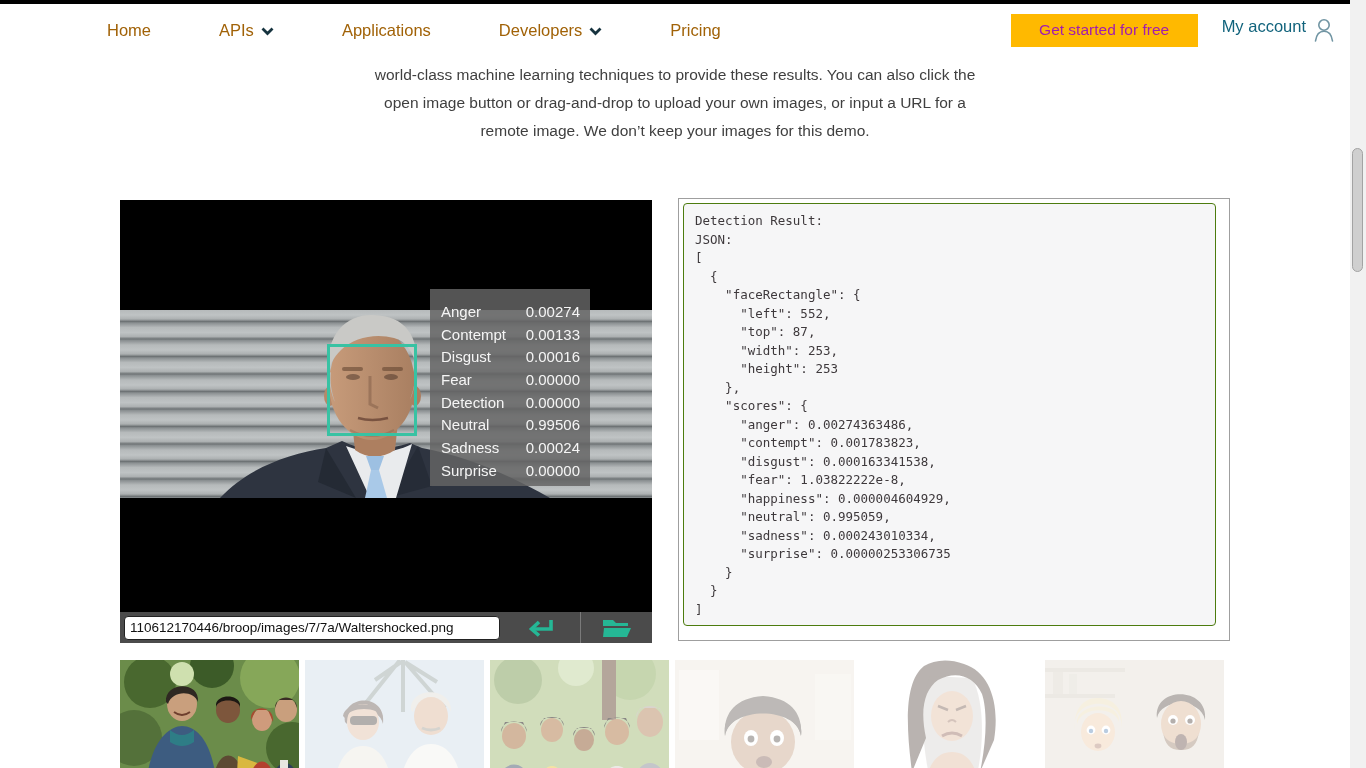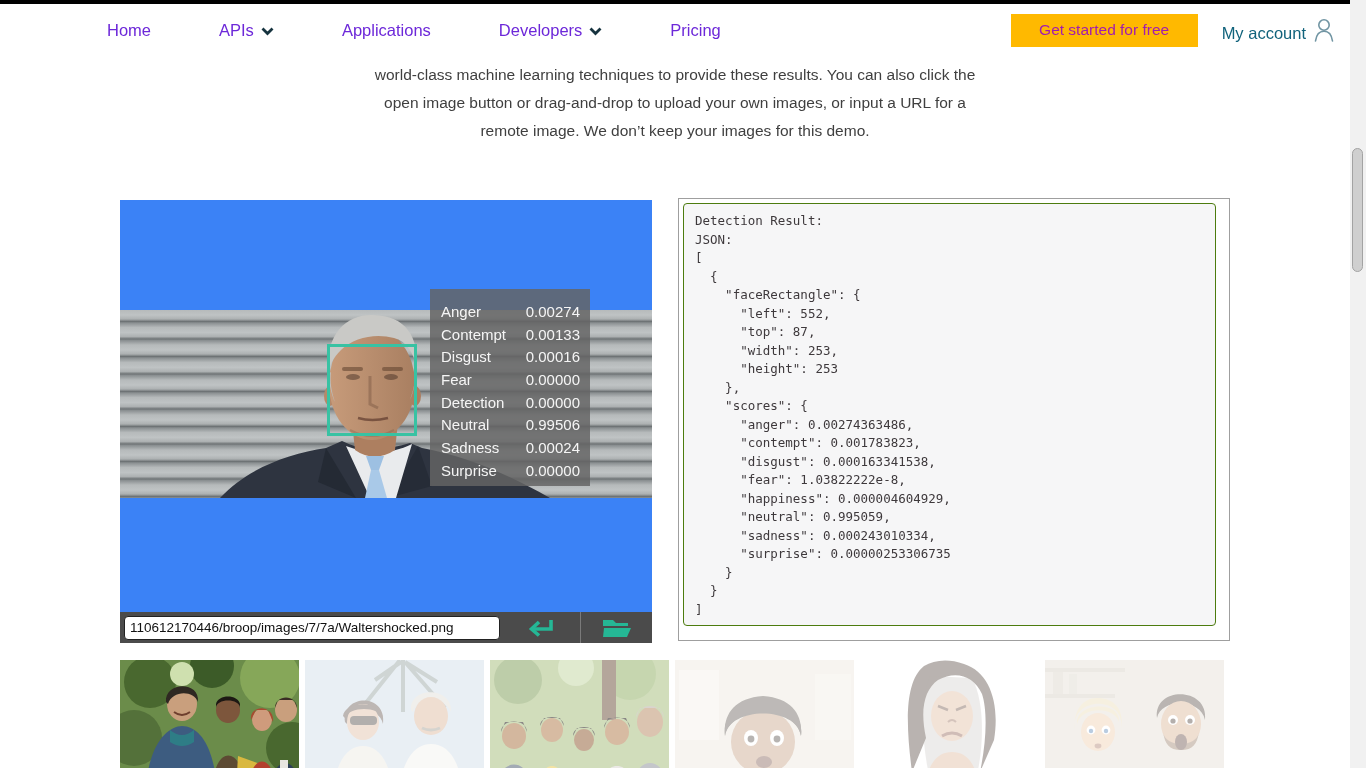--- a/index.html
+++ b/index.html
@@ -4,39 +4,39 @@
 <style>
   * { margin:0; padding:0; box-sizing:border-box; }
   html,body { width:1366px; height:768px; overflow:hidden; background:#fff;
               font-family:"Liberation Sans", sans-serif; }
   #stage { position:absolute; inset:0; width:1366px; height:768px; background:#fff; overflow:hidden; }
 
   
   .top-strip { position:absolute; left:0; top:0; width:1366px; height:4px; background:#000; }
   .nav { position:absolute; left:0; top:4px; width:1350px; height:52px; background:#fff;
          display:flex; align-items:center; }
-  .nav-item { display:flex; align-items:center; gap:7px; color:#6d28d9; font-size:16.5px;
+  .nav-item { display:flex; align-items:center; gap:7px; color:#a16207; font-size:16.5px;
               cursor:pointer; white-space:nowrap; }
   .nav-item.home { margin-left:107px; }
   .nav-item + .nav-item { margin-left:68px; }
   .chev { width:13px; height:9px; margin-top:3px; }
   .nav-right { margin-left:auto; display:flex; align-items:center; }
   .cta { width:187px; height:33px; background:#ffb900; color:#a21caf; font-size:15.5px;
          display:flex; align-items:center; justify-content:center; cursor:pointer; }
-  .account { margin-left:24px; margin-right:14px; display:flex; align-items:flex-end; gap:6px;
+  .account { margin-left:24px; margin-right:14px; display:flex; align-items:flex-start; gap:6px;
              color:#11637c; font-size:16.5px; cursor:pointer; }
 
   
   .intro { position:absolute; left:0; top:61px; width:1350px; text-align:center; color:#3f3f3f;
            font-size:15.5px; }
   .intro div { line-height:28px; white-space:nowrap; }
 
   
   .demo-panel { position:absolute; left:120px; top:200px; width:532px; height:443px; }
-  .canvas-area { position:absolute; left:0; top:0; width:532px; height:412px; background:#3b82f6; }
+  .canvas-area { position:absolute; left:0; top:0; width:532px; height:412px; background:#000000; }
   .photo { position:absolute; left:0; top:110px; width:532px; height:188px; overflow:hidden;
            background:repeating-linear-gradient(to bottom,
              #b6babb 0px, #bfc3c4 5px, #adb1b2 9px, #6e7375 11.5px, #8b9092 13px, #b6babb 17.5px); }
   .photo svg { position:absolute; inset:0; }
   .face-rect { position:absolute; left:207px; top:144px; width:90px; height:92px;
                border:3px solid #38c2a3; }
   .emotion-overlay { position:absolute; left:310px; top:89px; width:160px; height:197px;
                      background:rgba(100,100,100,0.84); padding-top:11px; }
   .emo-row { display:flex; justify-content:space-between; padding:0 10px 0 11px; height:22.7px;
              align-items:center; color:#f5f5f5; font-size:15px; }

